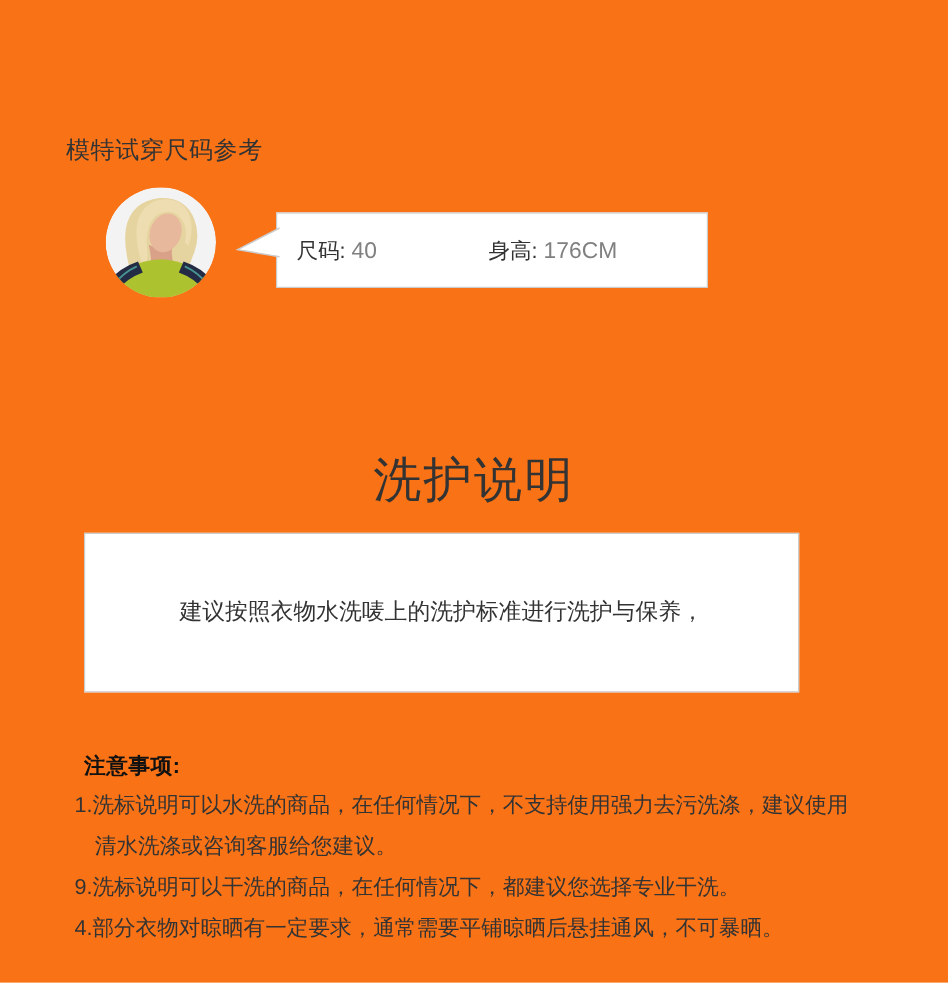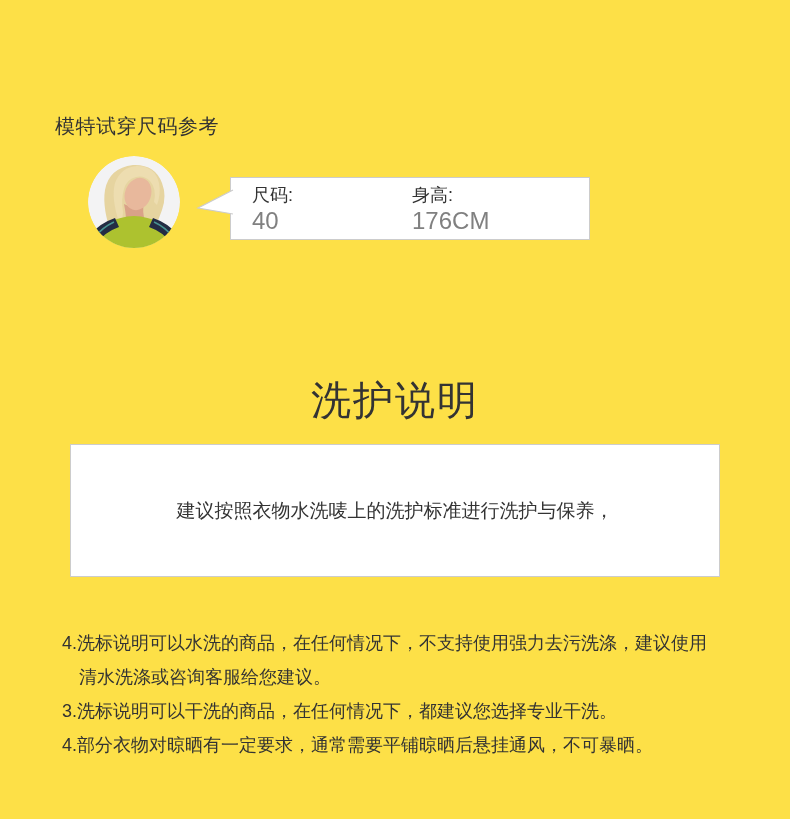--- a/index.html
+++ b/index.html
@@ -1,20 +1,20 @@
 <!DOCTYPE html>
 <html><head>
 <meta charset="utf-8">
 <style>
   * { margin:0; padding:0; box-sizing:border-box; }
   html,body { background:#fff; }
   .page {
     position:relative;
     width:790px; height:819px;
-    background:#fde047;
+    background:#f97316;
     font-family:"Liberation Sans","DejaVu Sans",sans-serif;
     color:#333;
     overflow:hidden;
   }
 
   
   .model-title {
     position:absolute; left:55px; top:115px;
     font-size:20px; line-height:23px; color:#333; font-weight:400;
     letter-spacing:0.5px;
@@ -29,34 +29,34 @@
     position:absolute; left:230px; top:177px;
     width:360px; height:63px;
     background:#fff; border:1px solid #ccc;
     display:flex; align-items:center;
     padding-left:16px;
   }
   .bubble-pointer {
     position:absolute; left:-35px; top:9px;
     width:37px; height:29px; overflow:visible;
   }
-  .pair { display:flex; align-items:baseline;flex-direction:column; }
+  .pair { display:flex; align-items:baseline; }
   .pair-size { width:160px; }
   .pair-label { font-size:18px; color:#333; }
-  .pair-value { font-size:24px; color:#808080; margin-left:5px; }
+  .pair-value { font-size:19px; color:#808080; margin-left:5px; }
 
   
   .care-title {
     position:absolute; left:0; top:381px; width:100%;
     text-align:center; font-size:40px; font-weight:400;
     color:#333; letter-spacing:2px; line-height:38px;
   }
   .care-box {
     position:absolute; left:70px; top:444px;
-    width:650px; height:133px;
+    width:596px; height:133px;
     border:1px solid #ccc; background:#fff;
     display:flex; flex-direction:column; justify-content:center; align-items:center;
     font-size:19px; line-height:35px; color:#333;
     text-align:center;
   }
 
   
   .notes {
     position:absolute; left:62px; top:626px; width:652px;
   }
@@ -111,18 +111,19 @@
     </div>
   </div>
 
   <div class="care-title">洗护说明</div>
 
   <div class="care-box">
     <div>建议按照衣物水洗唛上的洗护标准进行洗护与保养，</div>
   </div>
 
   <div class="notes">
-    <p class="note-item">4.洗标说明可以水洗的商品，在任何情况下，不支持使用强力去污洗涤，建议使用清水洗涤或咨询客服给您建议。</p>
-    <p class="note-item">3.洗标说明可以干洗的商品，在任何情况下，都建议您选择专业干洗。</p>
+    <p class="notes-heading">注意事项:</p>
+    <p class="note-item">1.洗标说明可以水洗的商品，在任何情况下，不支持使用强力去污洗涤，建议使用清水洗涤或咨询客服给您建议。</p>
+    <p class="note-item">9.洗标说明可以干洗的商品，在任何情况下，都建议您选择专业干洗。</p>
     <p class="note-item">4.部分衣物对晾晒有一定要求，通常需要平铺晾晒后悬挂通风，不可暴晒。</p>
   </div>
 
 </div>
 
 </body></html>

